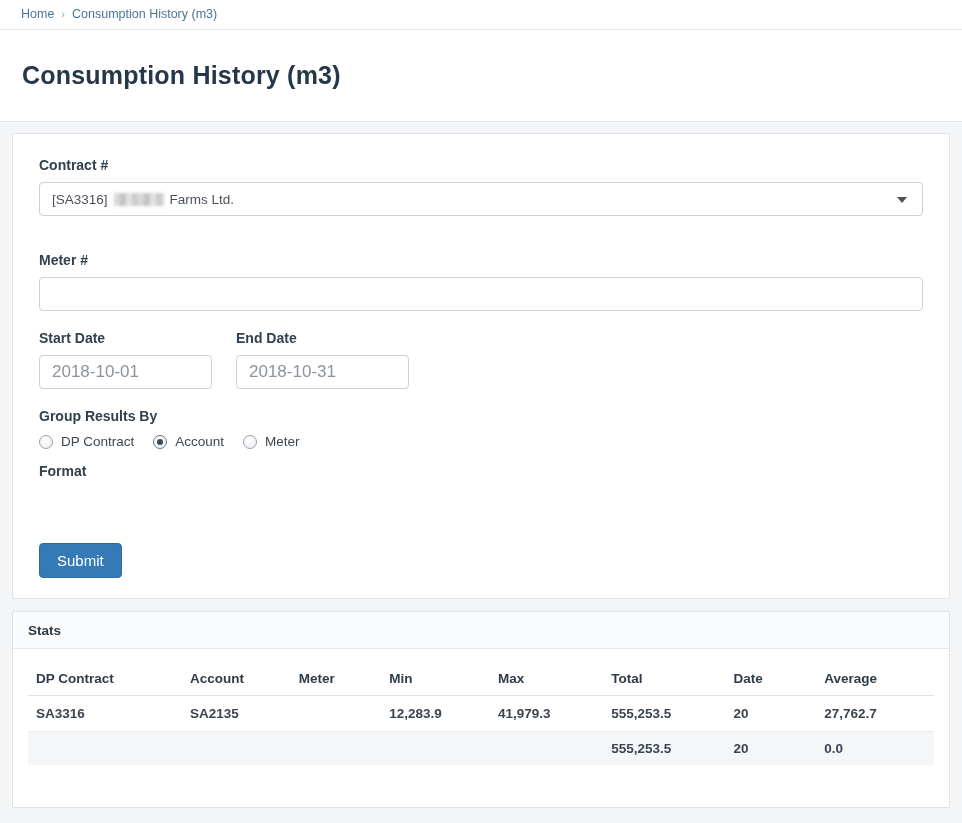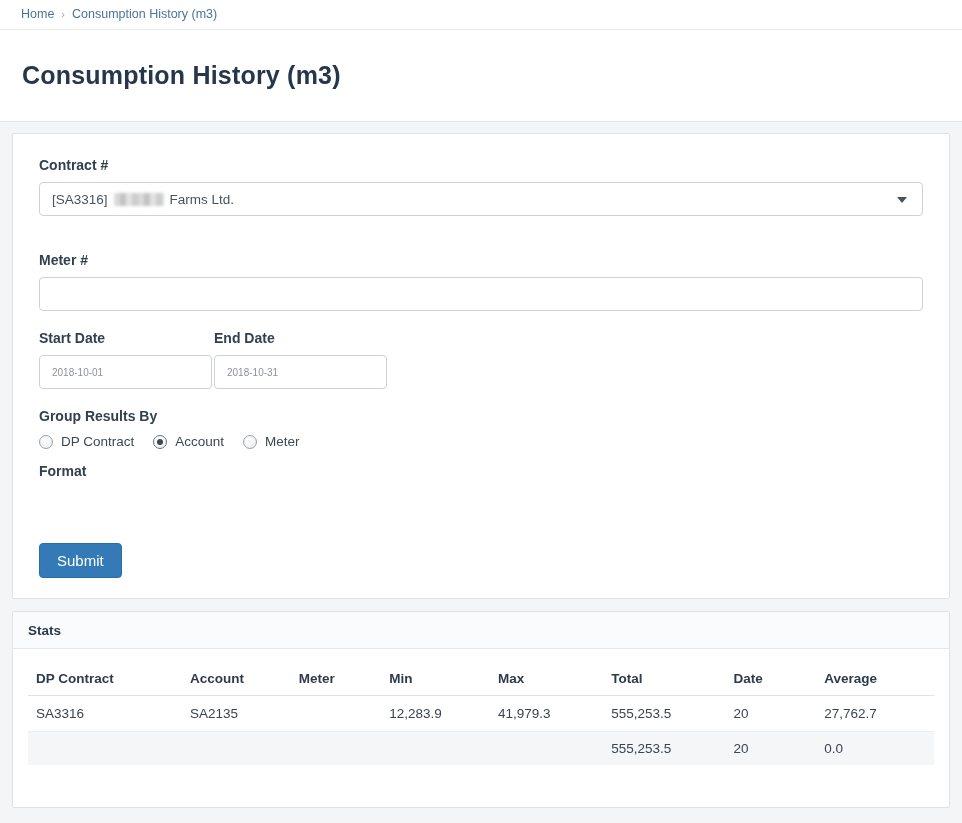--- a/index.html
+++ b/index.html
@@ -95,29 +95,29 @@
       #d9d9d9 0 6px, #c3c3c3 6px 12px, #e2e2e2 12px 18px, #cccccc 18px 24px);
     filter: blur(1.4px);
   }
 
   .text-input {
     height: 34px;
     width: 100%;
     border: 1px solid #ccd2d8;
     border-radius: 4px;
     padding: 0 12px;
-    font-size: 10px;
+    font-size: 17px;
     color: #49525c;
     font-family: "Liberation Sans", sans-serif;
     outline: none;
     background: #fff;
   }
   .meter-input { margin-bottom: 19px; }
 
-  .date-row { display: flex; gap: 2px; margin-bottom: 19px; }
+  .date-row { display: flex; gap: 24px; margin-bottom: 19px; }
   .date-col { width: 173px; }
   .date-input { color: #8d939b; }
 
   .section-label { margin-top: 0; margin-bottom: 9px; }
 
   .radio-row {
     display: flex;
     align-items: center;
     font-size: 13.5px;
     color: #3e4852;
@@ -188,20 +188,21 @@
     font-weight: bold;
     color: #2f3b4c;
     padding: 13px 8px 9px;
     border-bottom: 1px solid #dde2e6;
     white-space: nowrap;
   }
   .stats-table td {
     padding: 10px 8px;
     border-bottom: 1px solid #e9edf0;
     white-space: nowrap;
+    font-weight: bold;
   }
   .stats-table th.num, .stats-table td.num { }
   .stats-table tfoot td {
     background: #f4f6f8;
     border-bottom: none;
     padding: 9px 8px;
   }
 </style>
 </head>
 <body>

